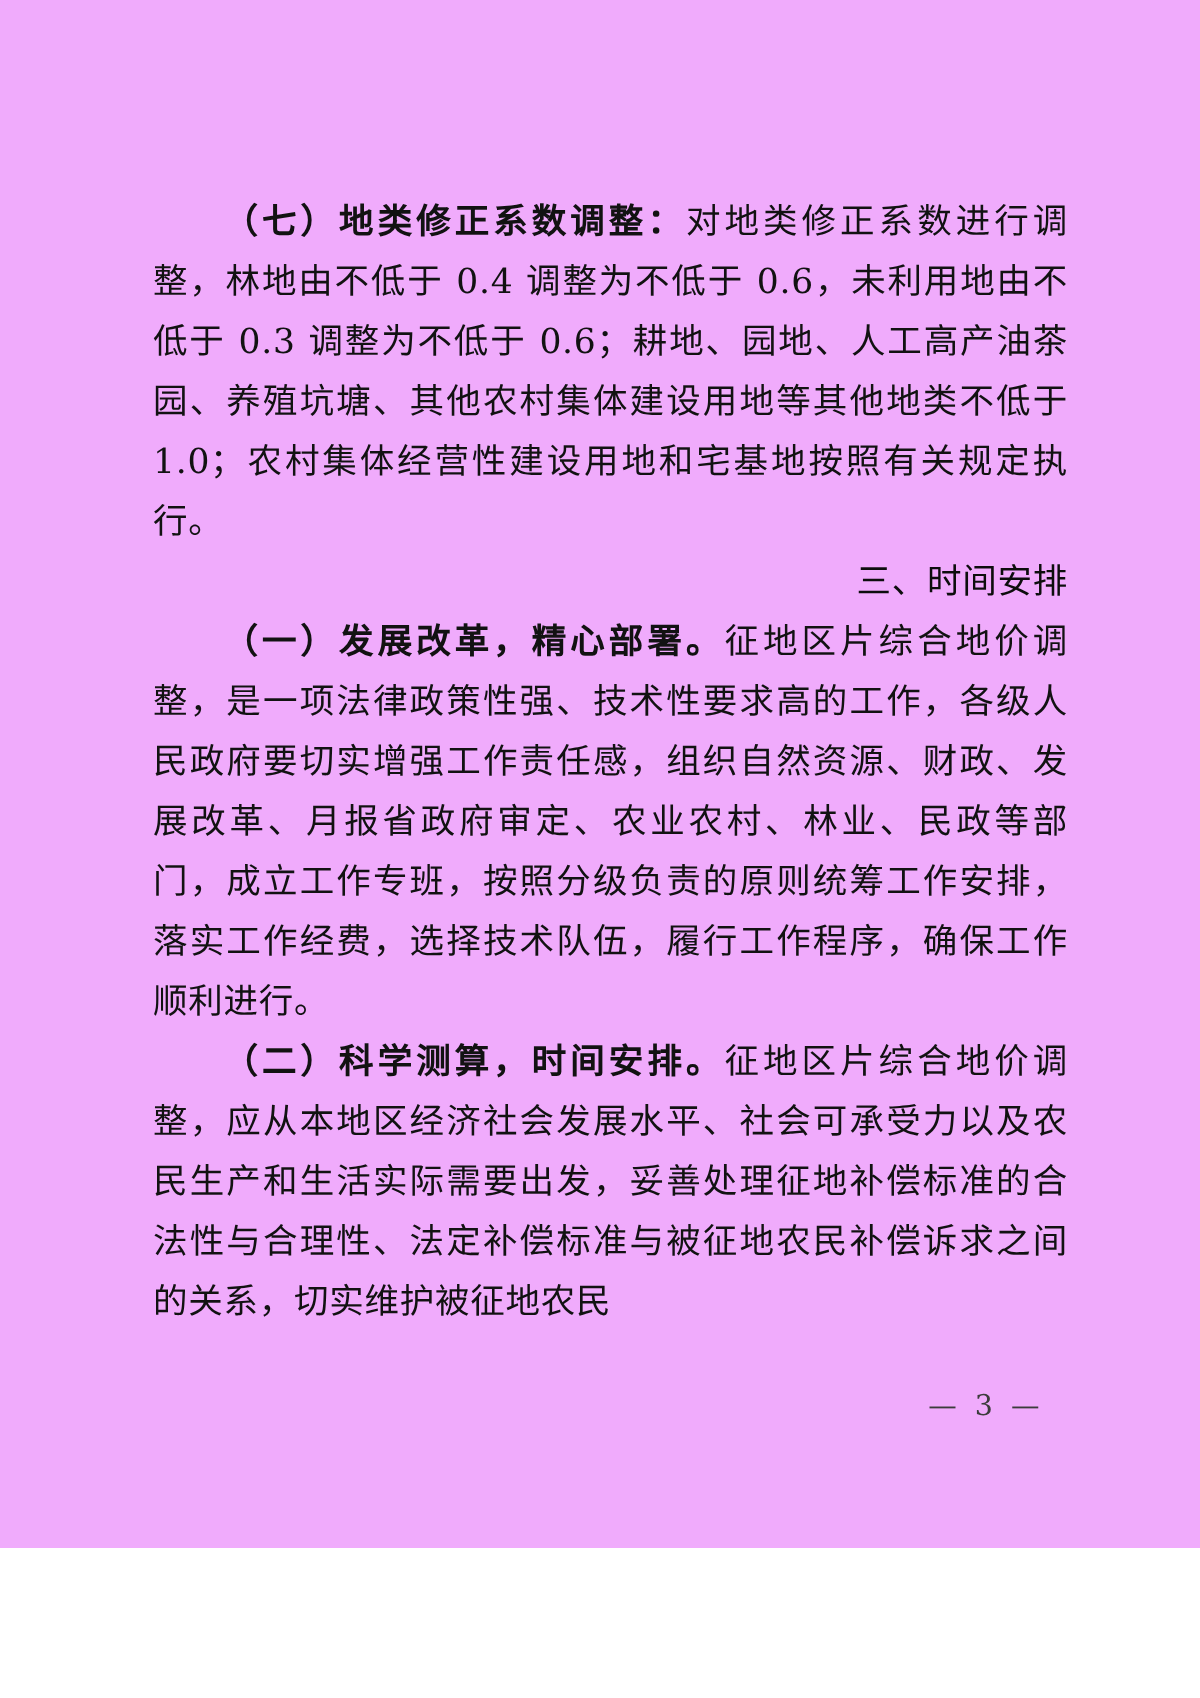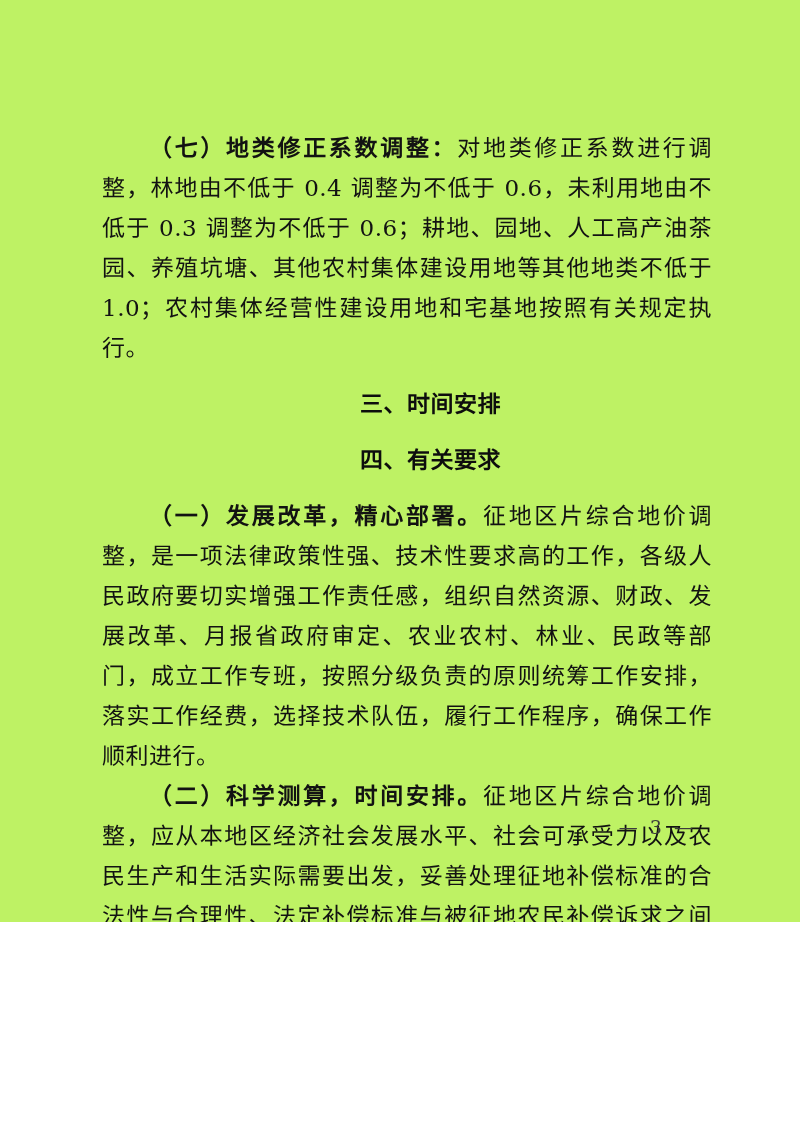--- a/index.html
+++ b/index.html
@@ -3,22 +3,22 @@
 <meta charset="utf-8">
 <style>
   html, body {
     margin: 0;
     padding: 0;
     background: #ffffff;
   }
   .page {
     position: relative;
     width: 800px;
-    height: 922px;
-    background: #bef264;
+    height: 1032px;
+    background: #f0abfc;
     overflow: hidden;
     font-family: "DejaVu Serif", "Liberation Serif", serif;
     color: #121212;
   }
   .doc-body {
     position: absolute;
     left: 102px;
     top: 128px;
     width: 610px;
     font-size: 23px;
@@ -27,27 +27,27 @@
     letter-spacing: 0.5px;
   }
   .para {
     margin: 0;
     text-indent: 47px;
   }
   .lead-bold {
     font-weight: bold;
   }
   .section-heading {
-    margin: 16px;
+    margin: 0;
     text-indent: 47px;
     font-family: "DejaVu Sans", "Liberation Sans", sans-serif;
-    font-weight: bold;
+    font-weight: normal;
     font-size: 23px;
     line-height: 40px;
-    text-align: center;
+    text-align: right;
     color: #0d0d0d;
   }
   .page-footer {
     position: absolute;
     right: 104px;
     bottom: 84px;
     font-size: 19px;
     line-height: 22px;
     color: #3c3c3c;
     letter-spacing: 3px;
@@ -59,21 +59,20 @@
 
 <div class="page">
 
   <div class="doc-body">
 
     <p class="para"><span class="lead-bold">（七）地类修正系数调整：</span><span>对地类修正系数进行调整，林地由不低于 0.4 调整为不低于 0.6，未利用地由不低于 0.3 调整为不低于 0.6；耕地、园地、人工高产油茶园、养殖坑塘、其他农村集体建设用地等其他地类不低于 1.0；农村集体经营性建设用地和宅基地按照有关规定执行。</span></p>
 
     <div class="section-heading">三、时间安排</div>
 
 
-    <div class="section-heading">四、有关要求</div>
 
     <p class="para"><span class="lead-bold">（一）发展改革，精心部署。</span><span>征地区片综合地价调整，是一项法律政策性强、技术性要求高的工作，各级人民政府要切实增强工作责任感，组织自然资源、财政、发展改革、月报省政府审定、农业农村、林业、民政等部门，成立工作专班，按照分级负责的原则统筹工作安排，落实工作经费，选择技术队伍，履行工作程序，确保工作顺利进行。</span></p>
 
     <p class="para"><span class="lead-bold">（二）科学测算，时间安排。</span><span>征地区片综合地价调整，应从本地区经济社会发展水平、社会可承受力以及农民生产和生活实际需要出发，妥善处理征地补偿标准的合法性与合理性、法定补偿标准与被征地农民补偿诉求之间的关系，切实维护被征地农民</span></p>
 
   </div>
 
   <div class="page-footer">— 3 —</div>
 
 </div>

